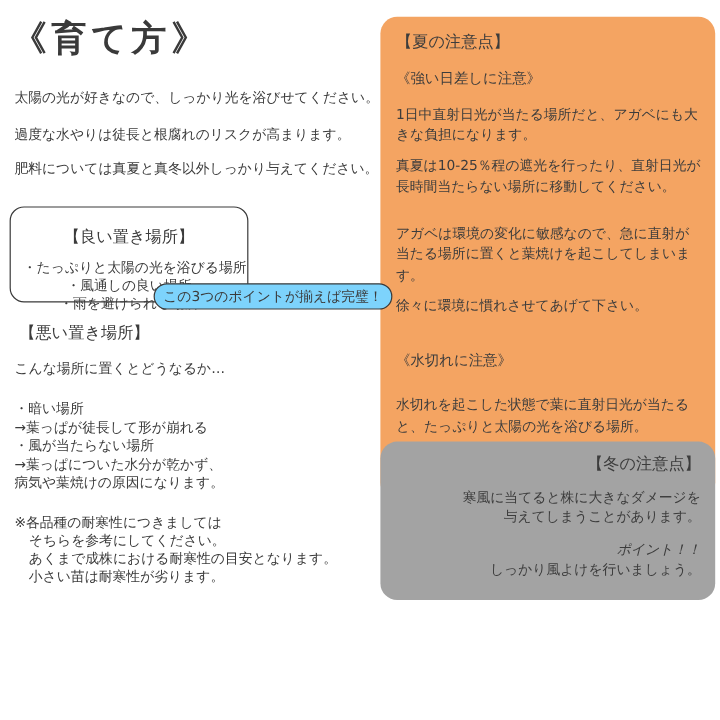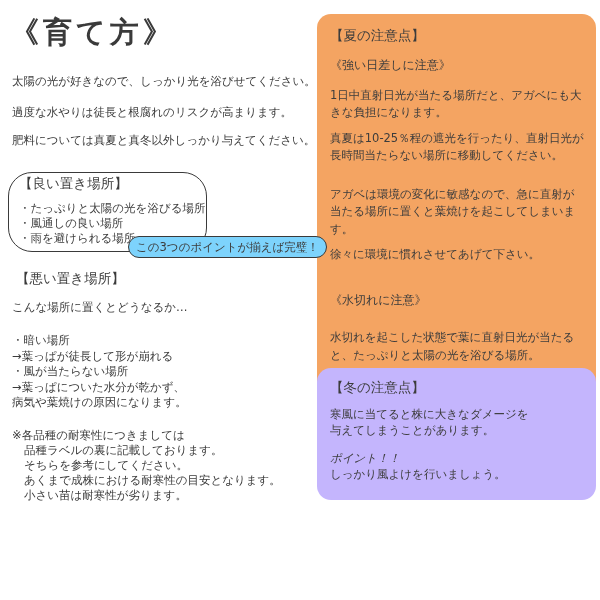--- a/index.html
+++ b/index.html
@@ -19,22 +19,22 @@
     font-weight:600; color:#3a3a3a;text-align:right;
   }
 
   .lp { position:absolute; left:12px; width:306px; font-size:11.5px; line-height:15px; }
   .p1 { top:74px; }
   .p2 { top:105px; }
   .p3 { top:133px; }
 
   .good-box {
     position:absolute; left:8px; top:172px; width:199px; height:80px;
-    border:1.5px solid #3a3a3a; border-radius:24px;
-    padding:1px 10px; background:#fff; z-index:1;
+    border:1.5px solid #3a3a3a; border-radius:12px;
+    padding:16px 10px; background:#fff; z-index:1;text-align:center;
   }
   .box-heading { font-size:13.5px; line-height:18px; }
   .good-box .box-heading { margin-bottom:9px; }
   .good-list { font-size:11.5px; line-height:15px; white-space:nowrap; }
 
   .perfect-bubble {
     position:absolute; left:128px; top:236px;
     border:1.5px solid #3a3a3a; border-radius:12px; background:#7dd3fc;
     padding:3px 7px; font-size:11.5px; line-height:14px;
     white-space:nowrap; z-index:2;
@@ -101,38 +101,37 @@
   <div class="bad-list">
     <div>・暗い場所</div>
     <div>→葉っぱが徒長して形が崩れる</div>
     <div>・風が当たらない場所</div>
     <div>→葉っぱについた水分が乾かず、</div>
     <div>病気や葉焼けの原因になります。</div>
   </div>
 
   <div class="note">
     <div>※各品種の耐寒性につきましては</div>
-    <div class="indent">品種ラベルの裏に記載しております。</div>
     <div class="indent">そちらを参考にしてください。</div>
     <div class="indent">あくまで成株における耐寒性の目安となります。</div>
     <div class="indent">小さい苗は耐寒性が劣ります。</div>
   </div>
 
   <div class="side-box summer-box" style="background: rgb(244, 164, 98);">
     <div class="box-heading">【夏の注意点】</div>
     <div class="subhead sb1">《強い日差しに注意》</div>
     <div class="sp1">1日中直射日光が当たる場所だと、アガベにも大きな負担になります。</div>
     <div class="sp2">真夏は10-25％程の遮光を行ったり、直射日光が長時間当たらない場所に移動してください。</div>
     <div class="sp3">アガベは環境の変化に敏感なので、急に直射が当たる場所に置くと葉焼けを起こしてしまいます。</div>
     <div class="sp4">徐々に環境に慣れさせてあげて下さい。</div>
     <div class="subhead sb2">《水切れに注意》</div>
     <div>水切れを起こした状態で葉に直射日光が当たると、たっぷりと太陽の光を浴びる場所。</div>
   </div>
 
-  <div class="side-box winter-box" style="background: #c4b5fd;">
+  <div class="side-box winter-box" style="background: #a3a3a3; text-align: right;">
     <div class="box-heading">【冬の注意点】</div>
     <div class="wp1">
       <div>寒風に当てると株に大きなダメージを</div>
       <div>与えてしまうことがあります。</div>
     </div>
     <div>
       <div class="point-label">ポイント！！</div>
       <div>しっかり風よけを行いましょう。</div>
     </div>
   </div>

